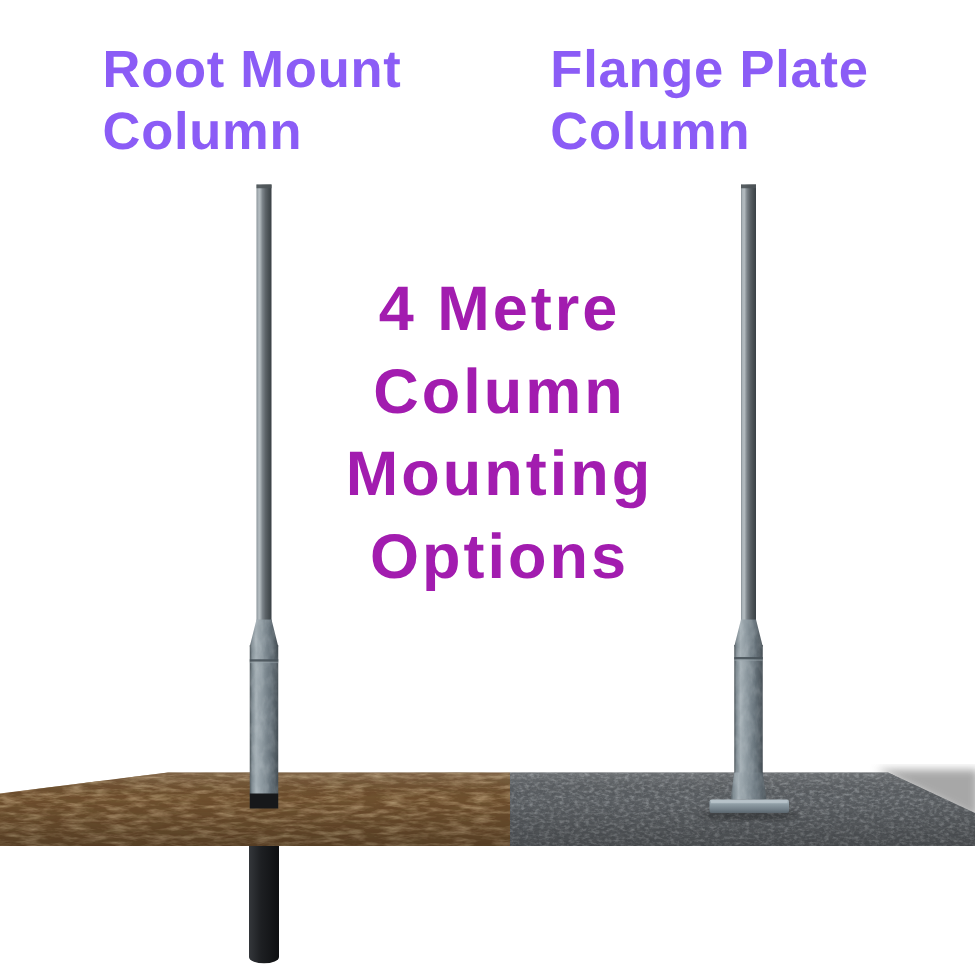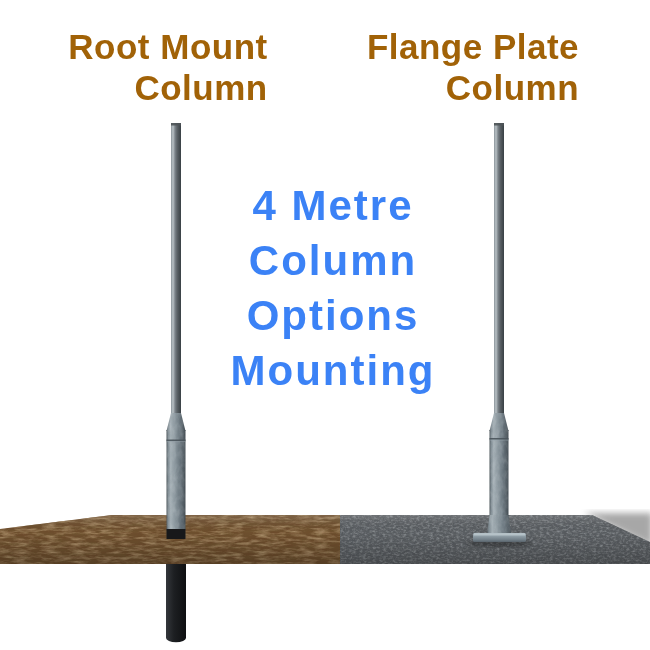--- a/index.html
+++ b/index.html
@@ -10,37 +10,37 @@
     height: 650px;
     background: #ffffff;
     overflow: hidden;
     font-family: "Liberation Sans", sans-serif;
   }
   .scene-svg { position: absolute; left: 0; top: 0; }
   .pole-label {
     position: absolute;
     top: 26px;
     transform: translateX(-50%);
-    text-align: right;
-    color: #a16207;
+    text-align: left;
+    color: #8b5cf6;
     font-weight: bold;
     font-size: 35px;
     line-height: 41px;
     letter-spacing: 0.5px;
     white-space: nowrap;
   }
   .pole-label-left  { left: 168px; }
   .pole-label-right { left: 473px; }
   .center-title {
     position: absolute;
     top: 178px;
     left: 333px;
     transform: translateX(-50%);
     text-align: center;
-    color: #3b82f6;
+    color: #a21caf;
     font-weight: bold;
     font-size: 42px;
     line-height: 55px;
     letter-spacing: 2px;
     white-space: nowrap;
   }
 </style>
 </head>
 <body>
 
@@ -185,17 +185,17 @@
   </div>
 
   <div class="pole-label pole-label-right">
     <div>Flange Plate</div>
     <div>Column</div>
   </div>
 
   <div class="center-title">
     <div>4 Metre</div>
     <div>Column</div>
+    <div>Mounting</div>
     <div>Options</div>
-    <div>Mounting</div>
   </div>
 
 </div>
 
 </body></html>

